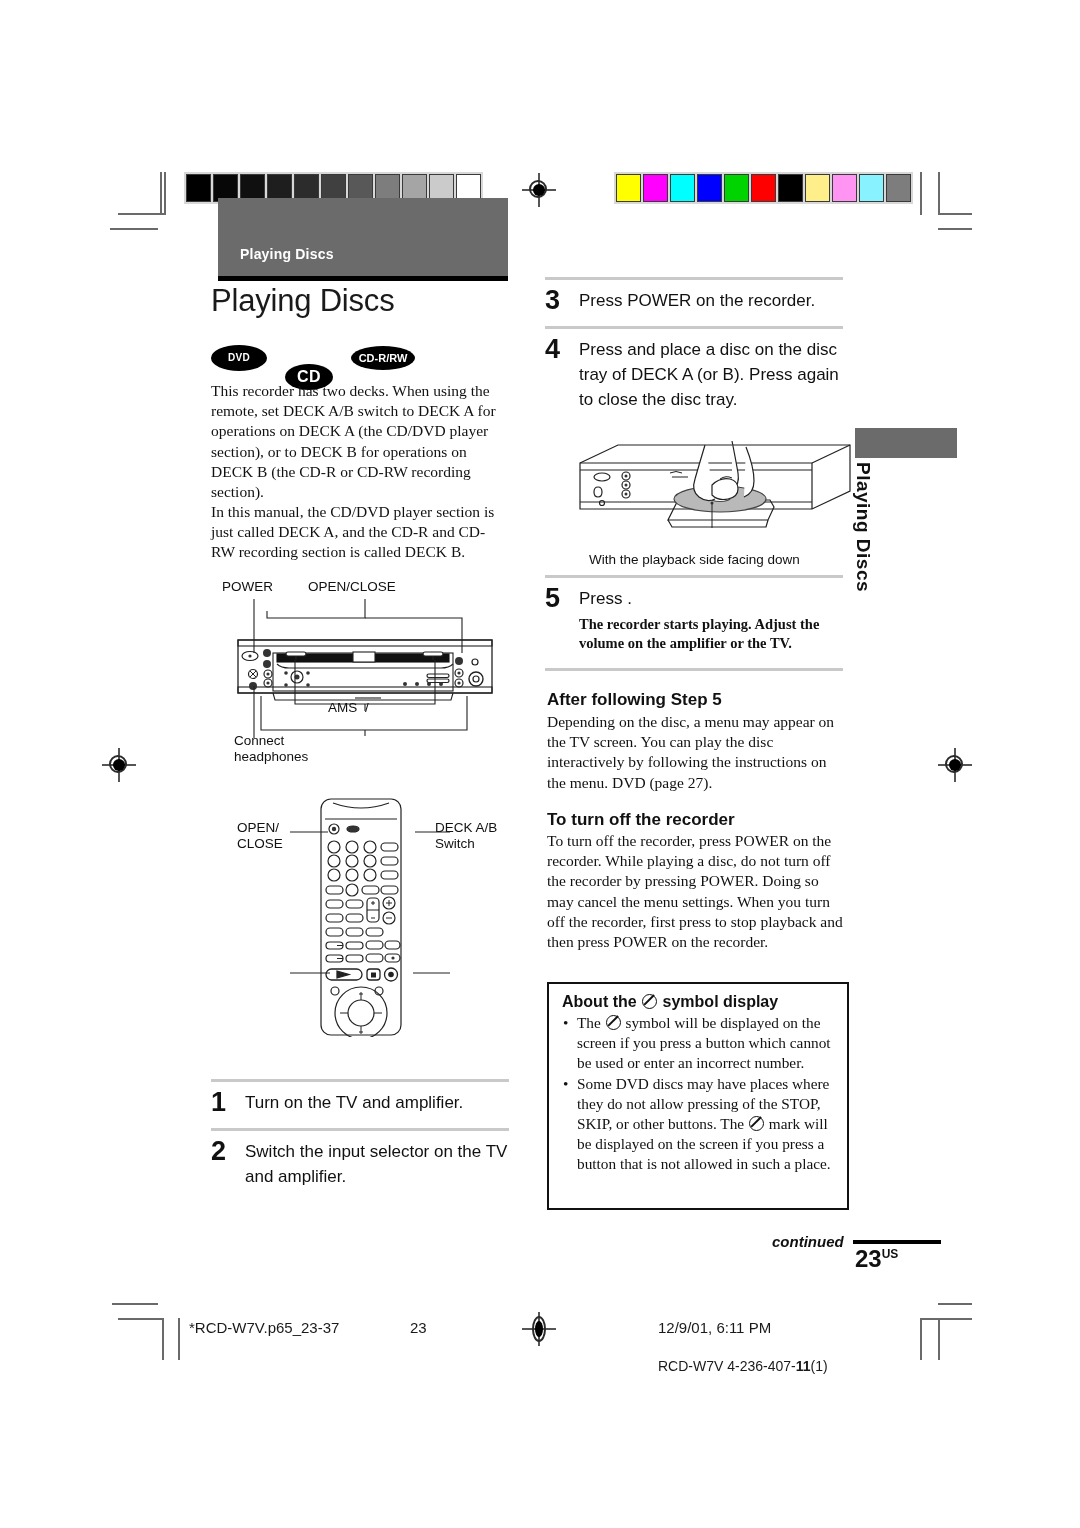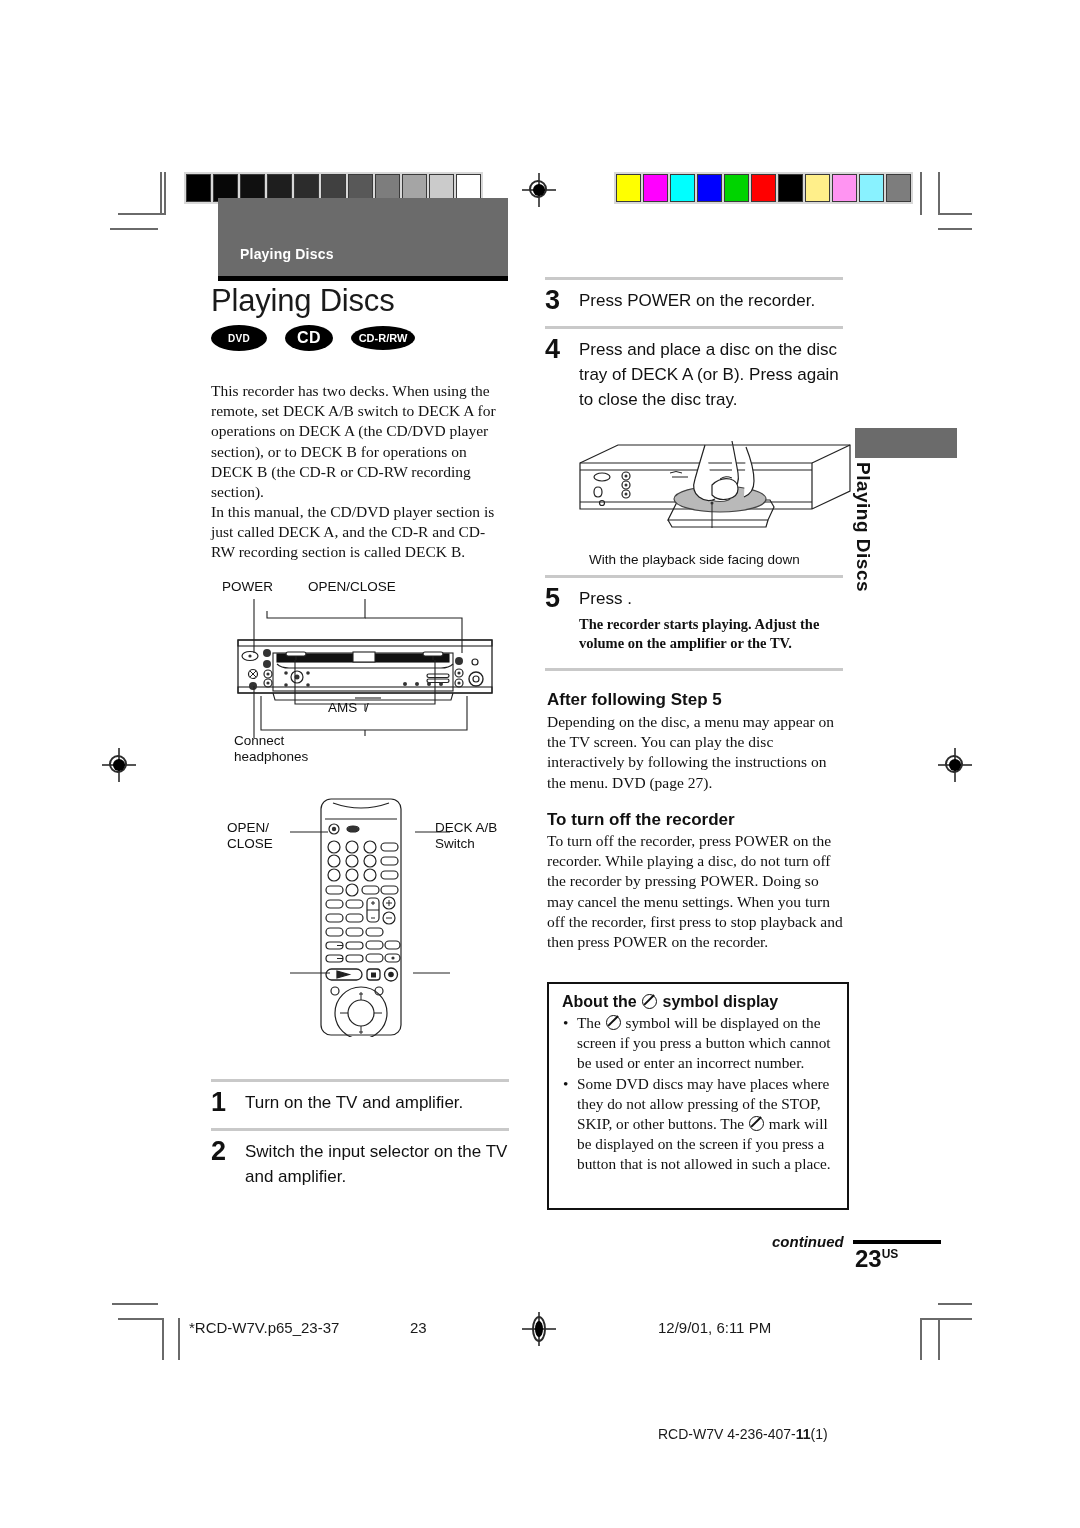--- a/index.html
+++ b/index.html
@@ -77,21 +77,21 @@
   .badges { position: absolute; display: flex; gap: 18px; align-items: center; }
   .badge {
     background: #000;
     color: #fff;
     border-radius: 50%;
     display: flex; align-items: center; justify-content: center;
     font-weight: bold;
     font-family: "Liberation Sans", sans-serif;
   }
   .badge.dvd  { width: 56px; height: 26px; font-size: 10px; letter-spacing: 0.3px; }
-  .badge.cd   { width: 48px; height: 26px; font-size: 16px; letter-spacing: 0.4px; }
+  .badge.cd   { width: 48px; height: 26px; font-size: 16px; letter-spacing: 0.4px; margin-top: 39px; }
   .badge.cdrw { width: 64px; height: 24px; font-size: 11px; letter-spacing: 0px; }
 
   
   .body-serif {
     position: absolute;
     font-family: "Liberation Serif", serif;
     font-size: 15.5px;
     line-height: 20.2px;
     color: #111;
     text-align: left;
@@ -496,21 +496,21 @@
       <g fill="none" stroke="#222" stroke-width="1.2">
         <circle cx="20" cy="194" r="4"></circle>
         <circle cx="64" cy="194" r="4"></circle>
         <circle cx="46" cy="216" r="26"></circle>
         <circle cx="46" cy="216" r="13"></circle>
         <path d="M46,195 L46,203 M46,229 L46,237 M25,216 L33,216 M59,216 L67,216" stroke-width="1"></path>
         <path d="M44,197 L48,197 M44,235 L48,235" stroke-width="1"></path>
       </g>
     </svg>
   </div>
-  <div class="lbl" style="left:227px; top:820px;">OPEN/
+  <div class="lbl" style="left:237px; top:820px;">OPEN/
 CLOSE</div>
   <div class="lbl" style="left:435px; top:820px;">DECK A/B
 Switch</div>
   <div style="position:absolute; left:290px; top:826px; width:160px; height:160px;">
     <svg width="160" height="160" viewBox="0 0 160 160">
       <g stroke="#222" stroke-width="1.1" fill="none">
         <path d="M0,6 L38,6"></path>
         <path d="M125,6 L160,6"></path>
         <path d="M0,147 L40,147"></path>
         <path d="M123,147 L160,147"></path>
@@ -630,17 +630,17 @@
 
   <div class="continued" style="left:772px; top:1233px;">continued</div>
   <div class="pg-rule" style="left:853px; top:1240px; width:88px;"></div>
   <div class="pagenum" style="left:855px; top:1245px;">
     <span>23</span><sup>US</sup>
   </div>
 
   <div class="meta" style="left:189px; top:1319px;">*RCD-W7V.p65_23-37</div>
   <div class="meta" style="left:410px; top:1319px;">23</div>
   <div class="meta" style="left:658px; top:1319px;">12/9/01, 6:11 PM</div>
-  <div class="meta big" style="left:658px; top:1426px;">
+  <div class="meta big" style="left:658px; top:1358px;">
     <span>RCD-W7V 4-236-407-</span><b>11</b><span>(1)</span>
   </div>
 
 </div>
 
 </body></html>

